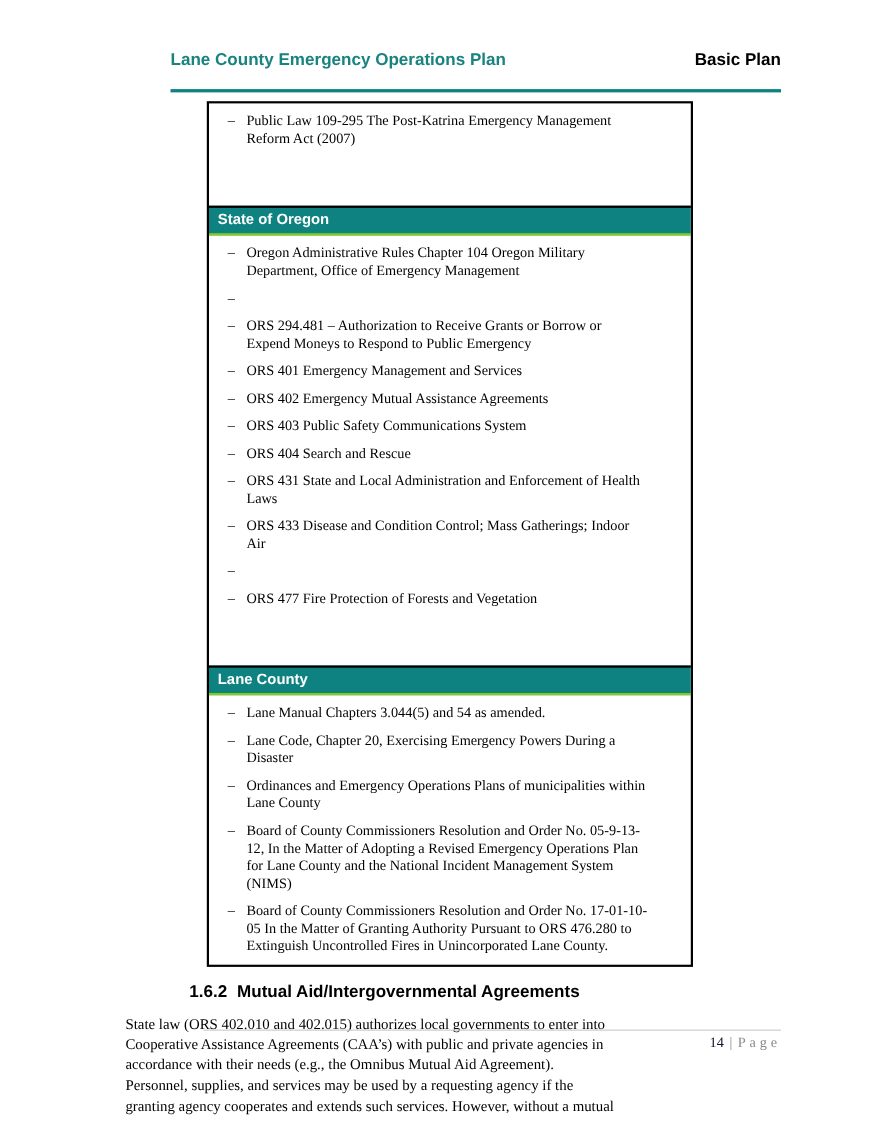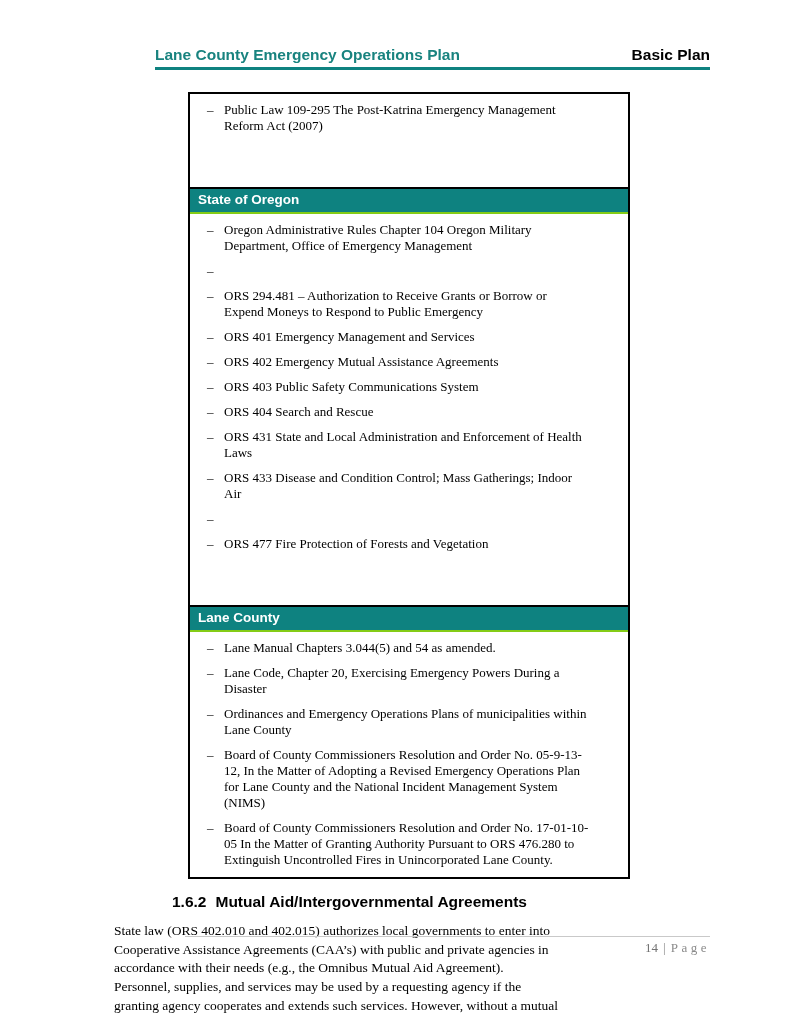--- a/index.html
+++ b/index.html
@@ -9,21 +9,21 @@
     --footer-line-gray:#c9c9c9;
   }
   html,body{margin:0;padding:0;}
   body{
     width:800px;height:1035px;background:#ffffff;position:relative;
     overflow:hidden;font-family:"Liberation Serif",serif;color:#000;
   }
   .page-header{
     position:absolute;left:155px;top:46px;width:555px;
     display:flex;justify-content:space-between;align-items:flex-end;
-    border-bottom:3px solid var(--teal);padding-bottom:3px;
+    border-bottom:3px solid var(--teal);padding-bottom:17px;
     font-family:"Liberation Sans",sans-serif;font-weight:bold;font-size:15.5px;
   }
   .page-header .left-title{color:var(--header-title-teal);}
   .page-header .right-title{color:#000;}
 
   .doc-body{position:absolute;top:92px;left:0;width:800px;}
 
   .authorities-table{
     margin-left:188px;width:442px;border:2px solid #000;
     box-sizing:border-box;font-size:13px;line-height:16px;
@@ -47,21 +47,21 @@
   .body-paragraph{
     margin:11px 0 0 114px;width:541px;
     font-size:13.5px;line-height:18.7px;white-space:pre-wrap;
   }
 
   .page-footer{
     position:absolute;top:936px;left:185px;width:525px;
     border-top:1.5px solid var(--footer-line-gray);
     padding-top:3px;text-align:right;font-size:13px;
   }
-  .page-footer .num{color:#737373;margin-left:44px;}
+  .page-footer .num{color:#0f172a;margin-left:44px;}
   .page-footer .sep{color:var(--footer-gray);margin:0 5px;}
   .page-footer .pword{color:var(--footer-gray);letter-spacing:3.5px;}
 </style>
 </head>
 <body>
 
 <div class="page-header">
   <span class="left-title">Lane County Emergency Operations Plan</span>
   <span class="right-title">Basic Plan</span>
 </div>

